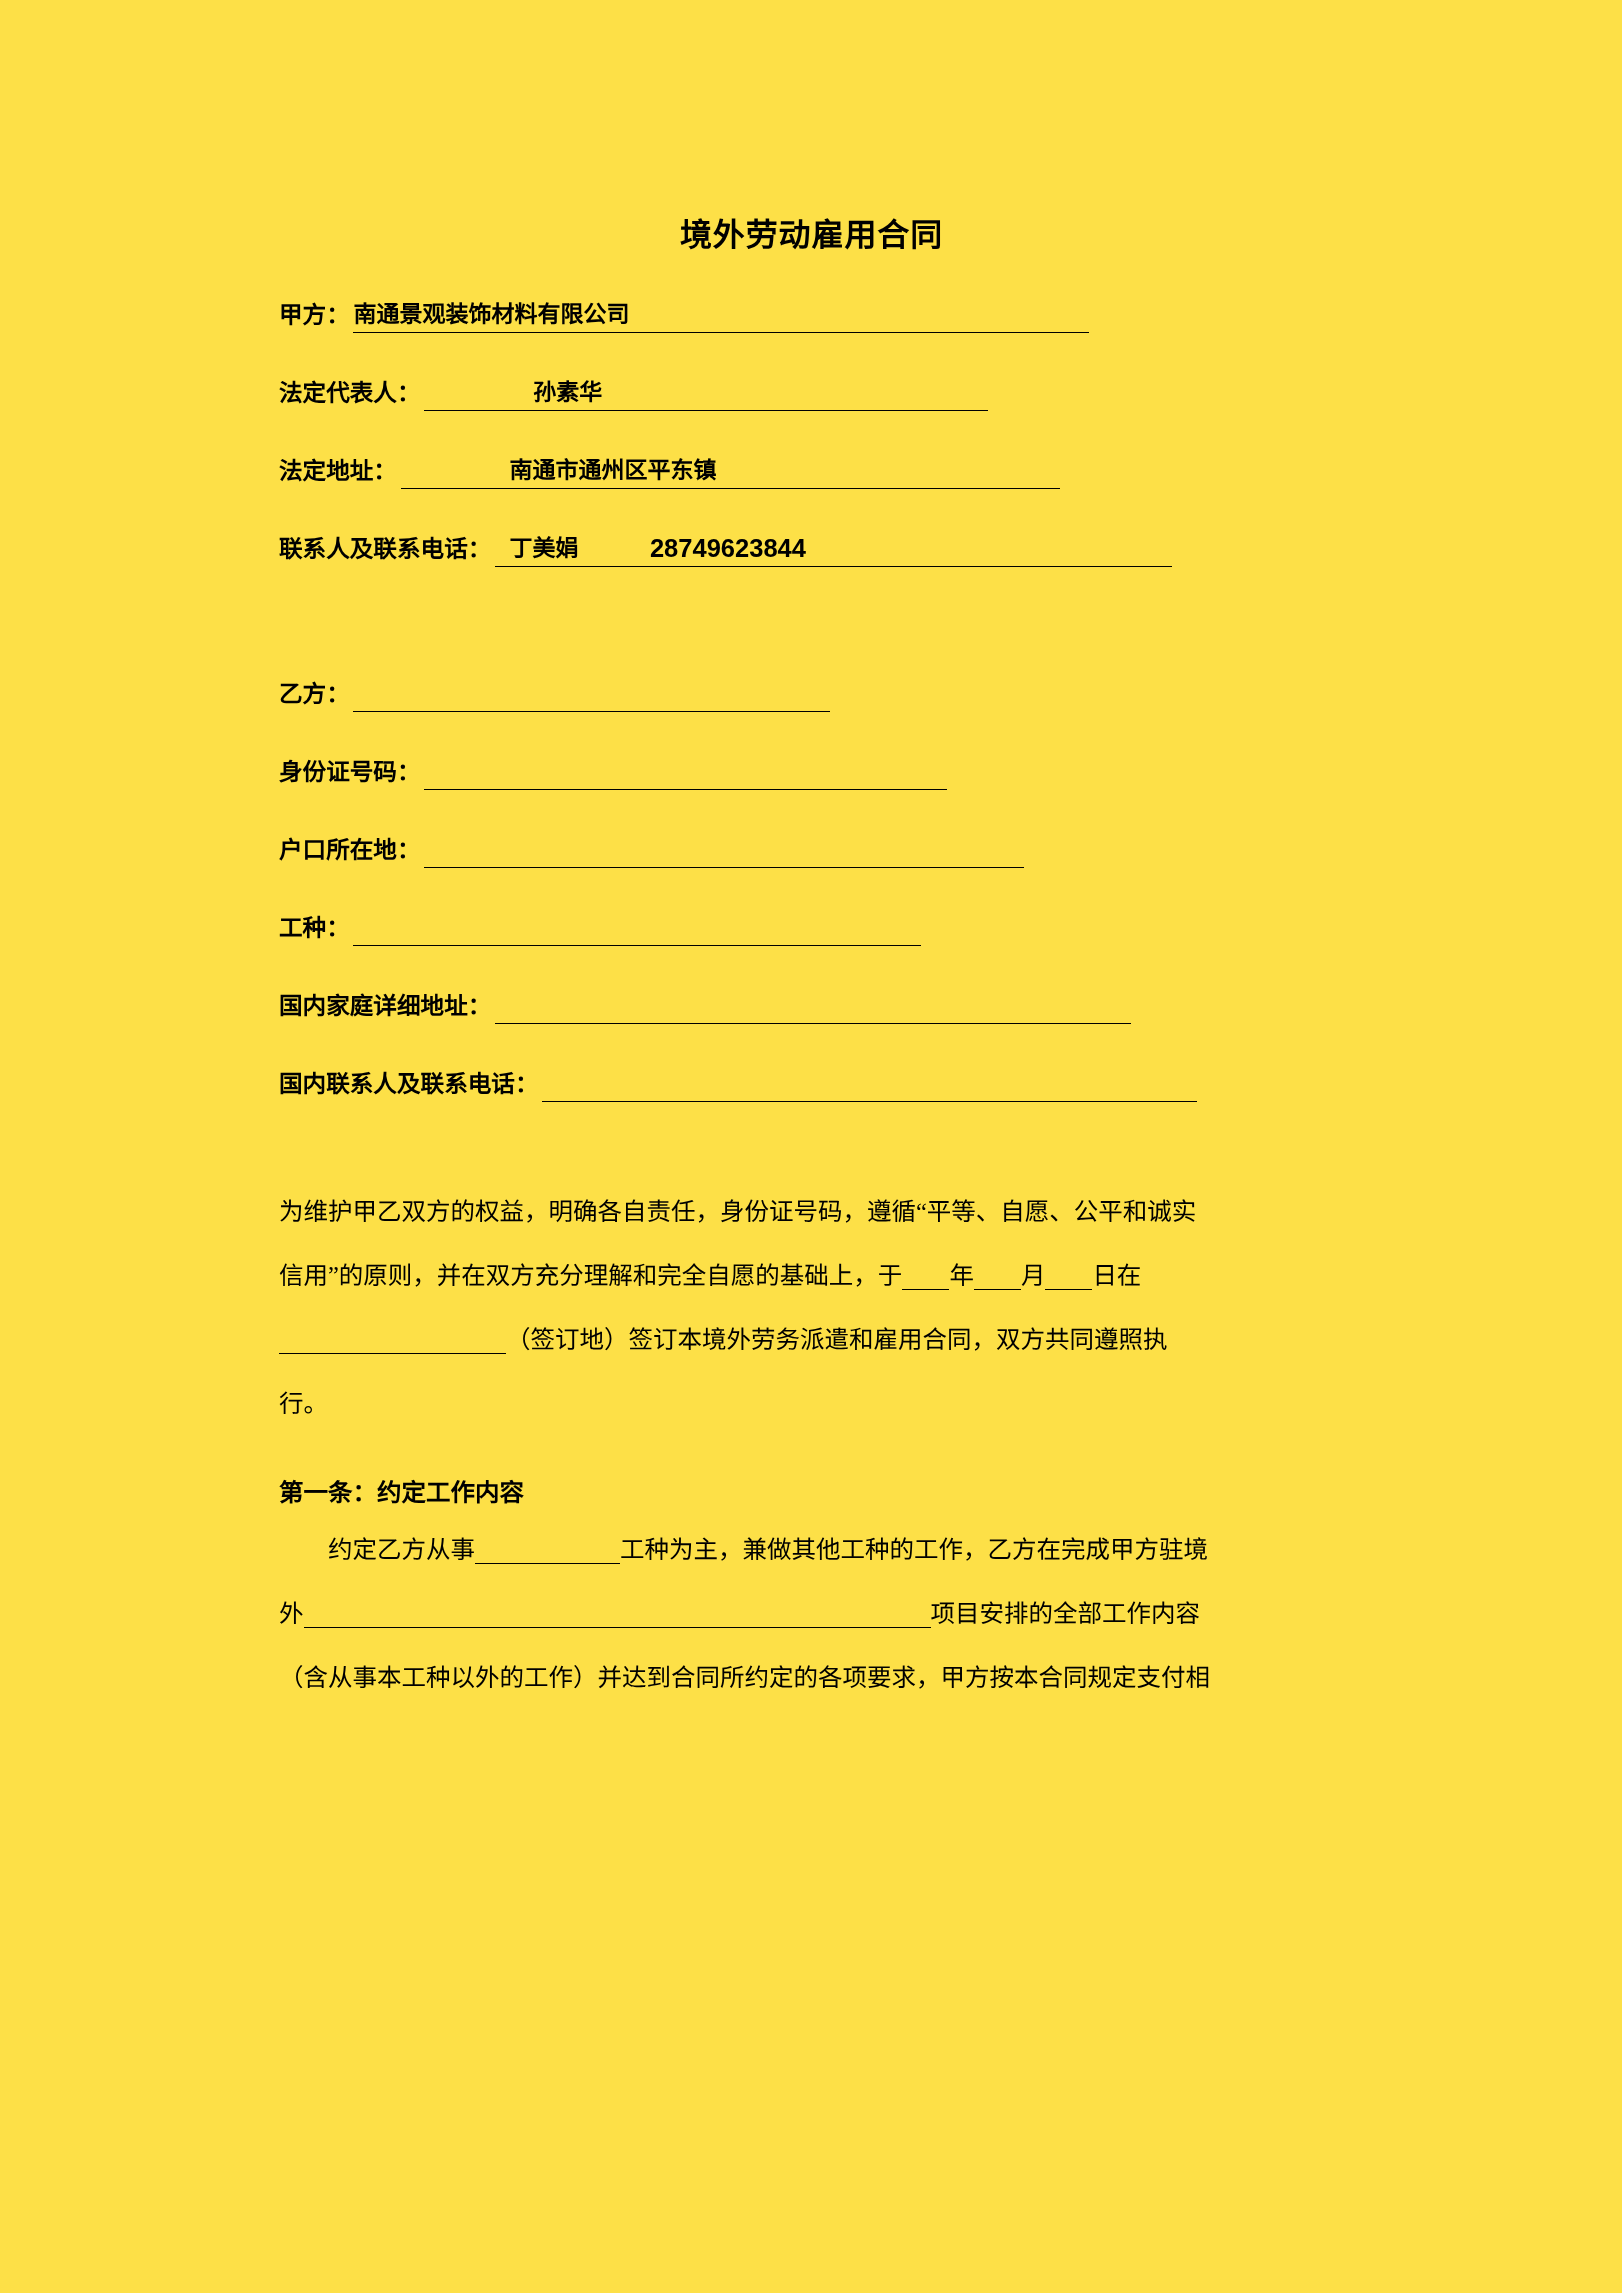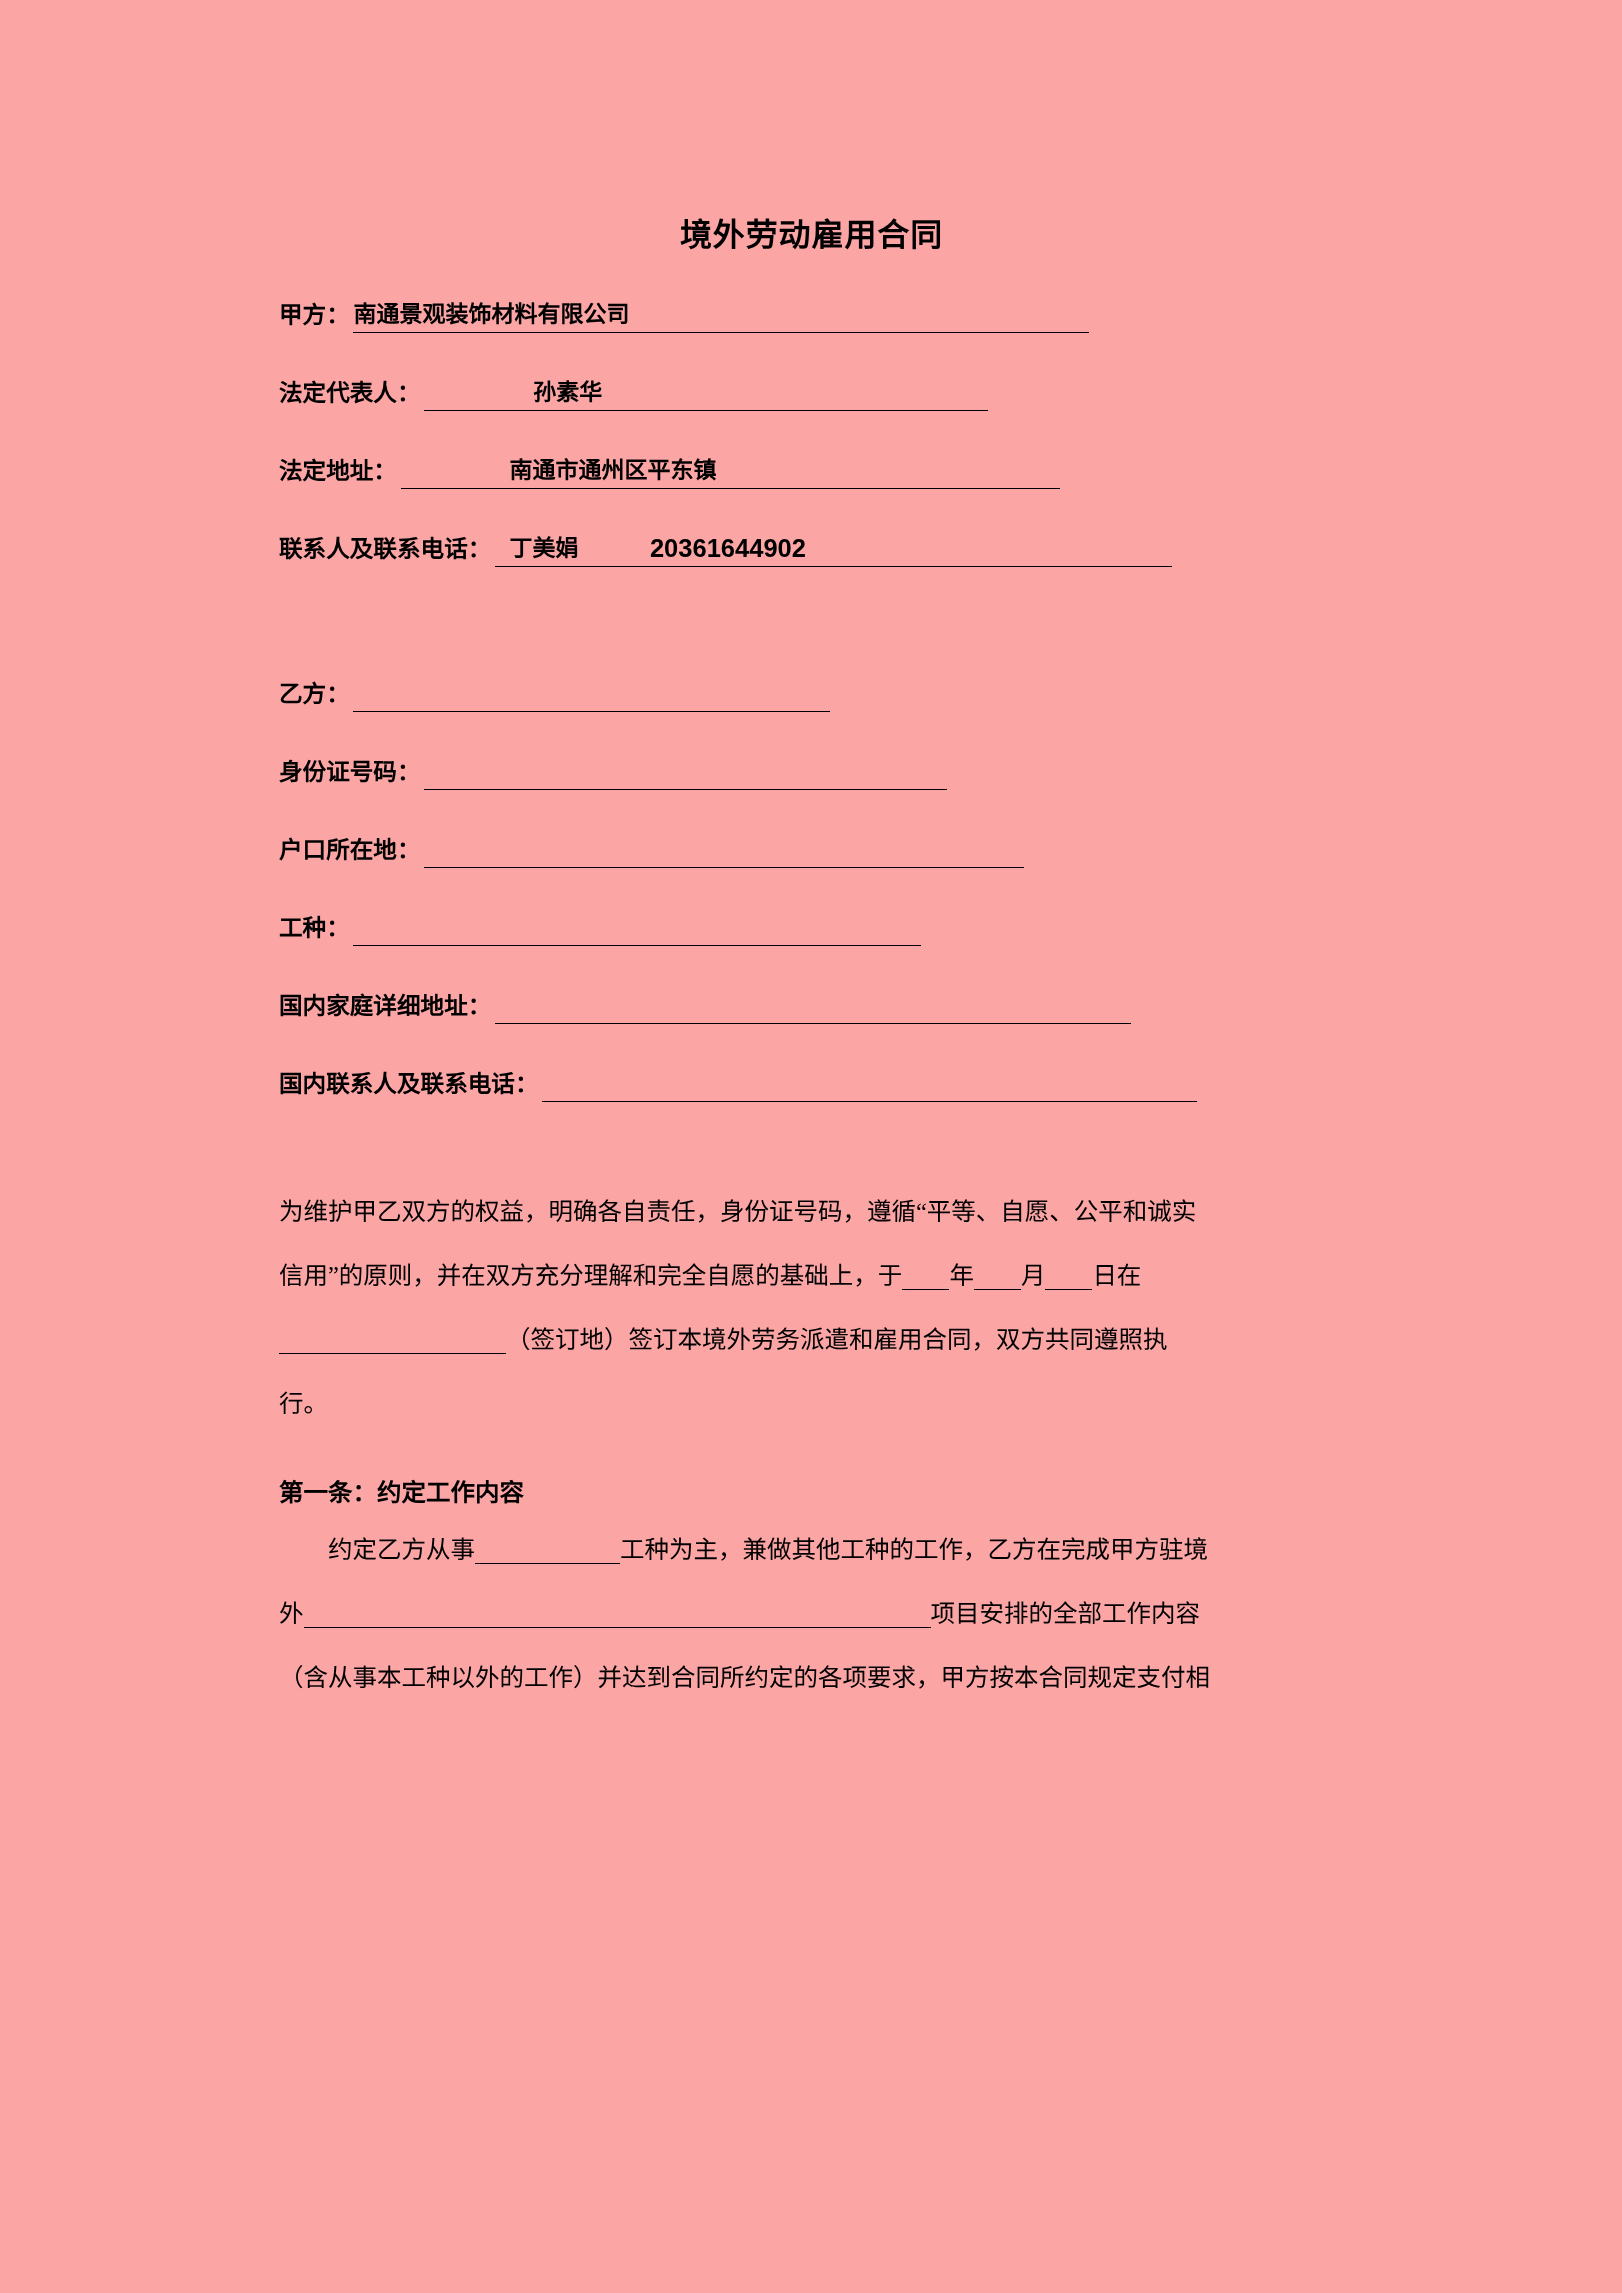--- a/index.html
+++ b/index.html
@@ -15,21 +15,21 @@
     color: #000000;
     position: relative;
     overflow: hidden;
   }
   .page {
     position: relative;
     width: 1623px;
     height: 2294px;
     box-sizing: border-box;
     padding: 0;
-    background: #fca5a5;
+    background: #fde047;
   }
   .doc-title {
     text-align: center;
     font-family: "Liberation Sans", "DejaVu Sans", sans-serif;
     font-weight: bold;
     font-size: 32px;
     letter-spacing: 0.9px;
     margin: 0;
     padding-top: 209px;
   }
@@ -152,21 +152,21 @@
       <span class="field-label">法定地址：</span>
       <span class="field-blank w-dizhi">
         <span class="field-value left-biased">南通市通州区平东镇</span>
       </span>
     </div>
 
     <div class="field-row">
       <span class="field-label">联系人及联系电话：</span>
       <span class="field-blank w-lianxi">
         <span class="field-value" style="text-align:left; padding-left:14.5px;">丁美娟</span>
-        <span class="field-value phone" style="text-align:left; padding-left:155px;">20361644902</span>
+        <span class="field-value phone" style="text-align:left; padding-left:155px;">28749623844</span>
       </span>
     </div>
 
     <div class="gap-lg"></div>
 
     <div class="field-row">
       <span class="field-label">乙方：</span>
       <span class="field-blank w-yifang">
         <span class="field-value"></span>
       </span>

